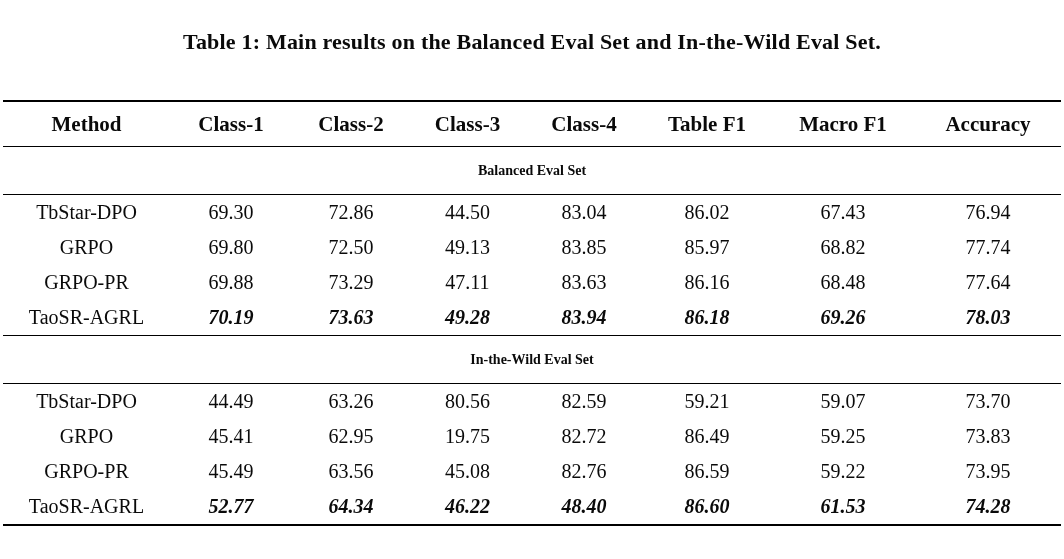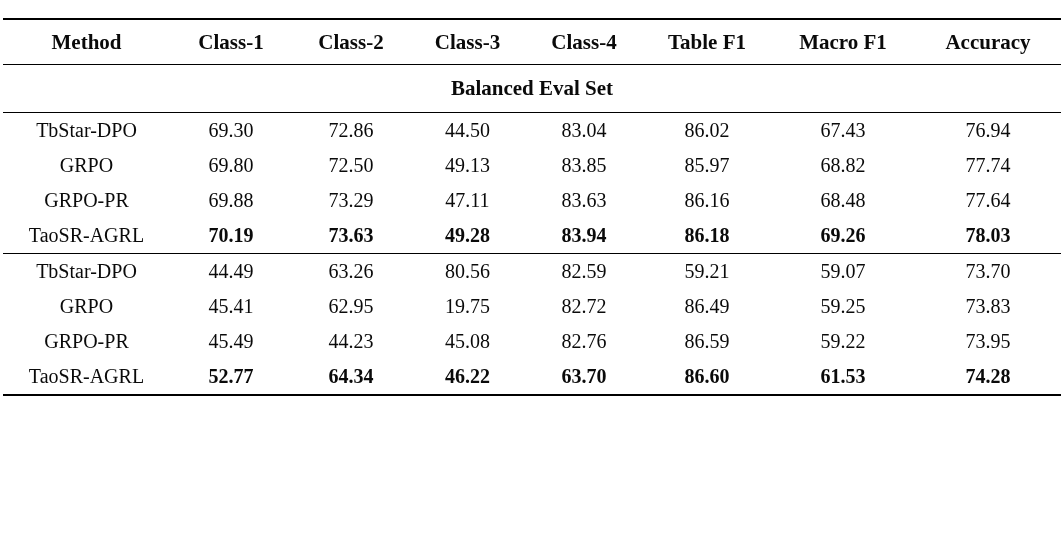--- a/index.html
+++ b/index.html
@@ -17,21 +17,21 @@
     text-align: center;
     font-weight: bold;
     font-size: 22px;
     line-height: 26px;
     letter-spacing: 0.2px;
   }
   table.results {
     border-collapse: collapse;
     table-layout: fixed;
     width: 1058px;
-    margin: 18px 3px 0 3px;
+    margin: 45px 3px 0 3px;
     border-top: 2.5px solid #000;
     border-bottom: 2.5px solid #000;
   }
   table.results th,
   table.results td {
     padding: 0;
     text-align: center;
     vertical-align: middle;
     white-space: nowrap;
     overflow: hidden;
@@ -41,40 +41,42 @@
     font-size: 21px;
     font-weight: bold;
     border-bottom: 1.5px solid #000;
   }
   th.method, td.method {
     text-align: left;
     padding-left: 14px;
   }
   tr.section td {
     height: 47px;
-    font-size: 21px;
+    font-size: 14px;
     font-weight: bold;
     border-bottom: 1.3px solid #000;
   }
   tr.data td {
     height: 35px;
     font-size: 20px;
     font-weight: normal;
   }
   tr.data.block-end td {
     border-bottom: 1.5px solid #000;
   }
   tr.data.best td:not(.method) {
     font-weight: bold;
+    font-style: italic;
   }
 </style>
 </head>
 <body>
 
 <div class="page">
+  <div class="caption">Table 1: Main results on the Balanced Eval Set and In-the-Wild Eval Set.</div>
 
   <table class="results">
     <colgroup>
       <col style="width:167px">
       <col style="width:122px">
       <col style="width:118px">
       <col style="width:115px">
       <col style="width:118px">
       <col style="width:128px">
       <col style="width:144px">
@@ -129,20 +131,23 @@
         <tr class="data best block-end">
           <td class="method">TaoSR-AGRL</td>
           <td>70.19</td>
           <td>73.63</td>
           <td>49.28</td>
           <td>83.94</td>
           <td>86.18</td>
           <td>69.26</td>
           <td>78.03</td>
         </tr>
+        <tr class="section">
+          <td colspan="8">In-the-Wild Eval Set</td>
+        </tr>
         <tr class="data">
           <td class="method">TbStar-DPO</td>
           <td>44.49</td>
           <td>63.26</td>
           <td>80.56</td>
           <td>82.59</td>
           <td>59.21</td>
           <td>59.07</td>
           <td>73.70</td>
         </tr>
@@ -152,32 +157,32 @@
           <td>62.95</td>
           <td>19.75</td>
           <td>82.72</td>
           <td>86.49</td>
           <td>59.25</td>
           <td>73.83</td>
         </tr>
         <tr class="data">
           <td class="method">GRPO-PR</td>
           <td>45.49</td>
-          <td>44.23</td>
+          <td>63.56</td>
           <td>45.08</td>
           <td>82.76</td>
           <td>86.59</td>
           <td>59.22</td>
           <td>73.95</td>
         </tr>
         <tr class="data best">
           <td class="method">TaoSR-AGRL</td>
           <td>52.77</td>
           <td>64.34</td>
           <td>46.22</td>
-          <td>63.70</td>
+          <td>48.40</td>
           <td>86.60</td>
           <td>61.53</td>
           <td>74.28</td>
         </tr>
       </tbody>
   </table>
 </div>
 
 </body></html>

